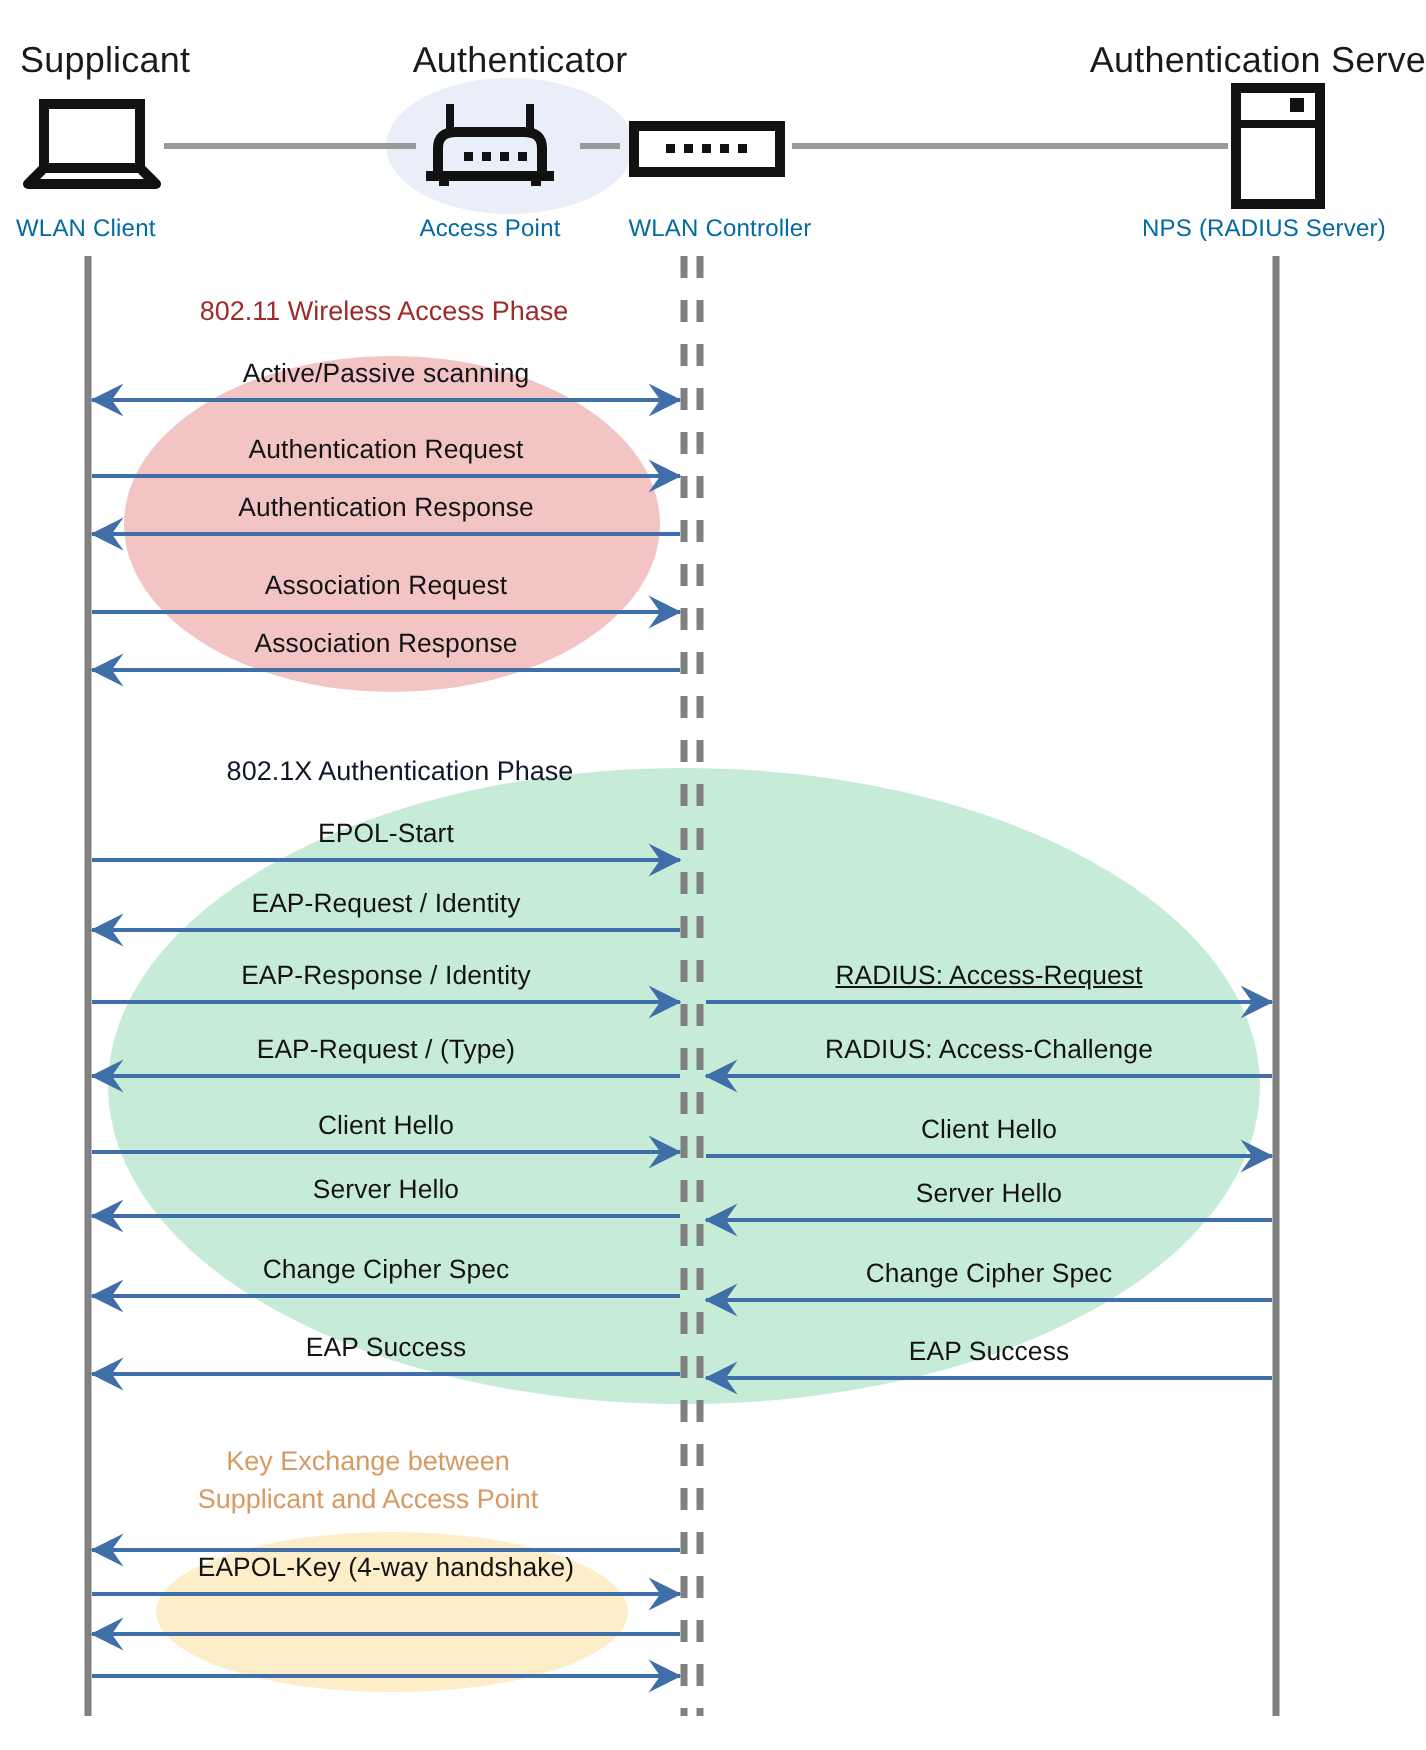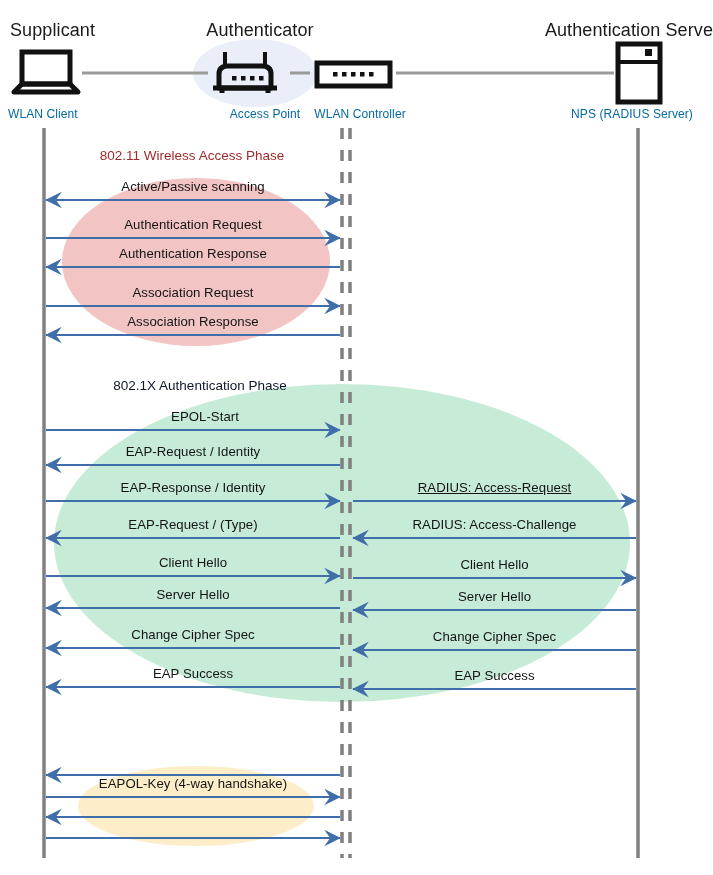--- a/index.html
+++ b/index.html
@@ -151,36 +151,40 @@
         <line x1="46" y1="838" x2="340" y2="838" stroke="#3f6ea8" stroke-width="2.1" marker-end="url(#arrowR)"></line>
       </g>
 
   </svg>
 
   <div class="node-title" style="left:10px; top:20px;">Supplicant</div>
   <div class="node-title" style="left:260px; top:20px; transform:translateX(-50%);">Authenticator</div>
   <div class="node-title" style="left:632px; top:20px; transform:translateX(-50%);">Authentication Server</div>
 
   <div class="node-sub" style="left:8px; top:107px;">WLAN Client</div>
-  <div class="node-sub" style="left:245px; top:107px; transform:translateX(-50%);margin-left:20px;">Access Point</div>
+  <div class="node-sub" style="left:245px; top:107px; transform:translateX(-50%);">Access Point</div>
   <div class="node-sub" style="left:360px; top:107px; transform:translateX(-50%);">WLAN Controller</div>
   <div class="node-sub" style="left:632px; top:107px; transform:translateX(-50%);">NPS (RADIUS Server)</div>
 
   <div class="phase-label" style="left:192px; top:146px; transform:translateX(-50%); color:#9e2a2a;">802.11 Wireless Access Phase</div>
 
   <div class="phase-label" style="left:200px; top:376px; transform:translateX(-50%); color:#0f172a;">802.1X Authentication Phase</div>
 
+  <div class="phase-label" style="left:184px; top:721px; transform:translateX(-50%); color:#d79a62;">
+    <div>Key Exchange between</div>
+    <div>Supplicant and Access Point</div>
+  </div>
 
   <div id="label-layer">
       <div class="msg-label" style="left: 193px; top: 179px; transform: translateX(-50%);">Active/Passive scanning</div>
       <div class="msg-label" style="left: 193px; top: 217px; transform: translateX(-50%);">Authentication Request</div>
       <div class="msg-label" style="left: 193px; top: 246px; transform: translateX(-50%);">Authentication Response</div>
       <div class="msg-label" style="left: 193px; top: 285px; transform: translateX(-50%);">Association Request</div>
       <div class="msg-label" style="left: 193px; top: 314px; transform: translateX(-50%);">Association Response</div>
-      <div class="msg-label" style="left: 193px; top: 409px; transform: translateX(-50%); margin-left: 12px;">EPOL-Start</div>
+      <div class="msg-label" style="left: 193px; top: 409px; transform: translateX(-50%);">EPOL-Start</div>
       <div class="msg-label" style="left: 193px; top: 444px; transform: translateX(-50%);">EAP-Request / Identity</div>
       <div class="msg-label" style="left: 193px; top: 480px; transform: translateX(-50%);">EAP-Response / Identity</div>
       <div class="msg-label" style="left: 494.5px; top: 480px; transform: translateX(-50%); text-decoration: underline;">RADIUS: Access-Request</div>
       <div class="msg-label" style="left: 193px; top: 517px; transform: translateX(-50%);">EAP-Request / (Type)</div>
       <div class="msg-label" style="left: 494.5px; top: 517px; transform: translateX(-50%);">RADIUS: Access-Challenge</div>
       <div class="msg-label" style="left: 193px; top: 555px; transform: translateX(-50%);">Client Hello</div>
       <div class="msg-label" style="left: 494.5px; top: 557px; transform: translateX(-50%);">Client Hello</div>
       <div class="msg-label" style="left: 193px; top: 587px; transform: translateX(-50%);">Server Hello</div>
       <div class="msg-label" style="left: 494.5px; top: 589px; transform: translateX(-50%);">Server Hello</div>
       <div class="msg-label" style="left: 193px; top: 627px; transform: translateX(-50%);">Change Cipher Spec</div>

